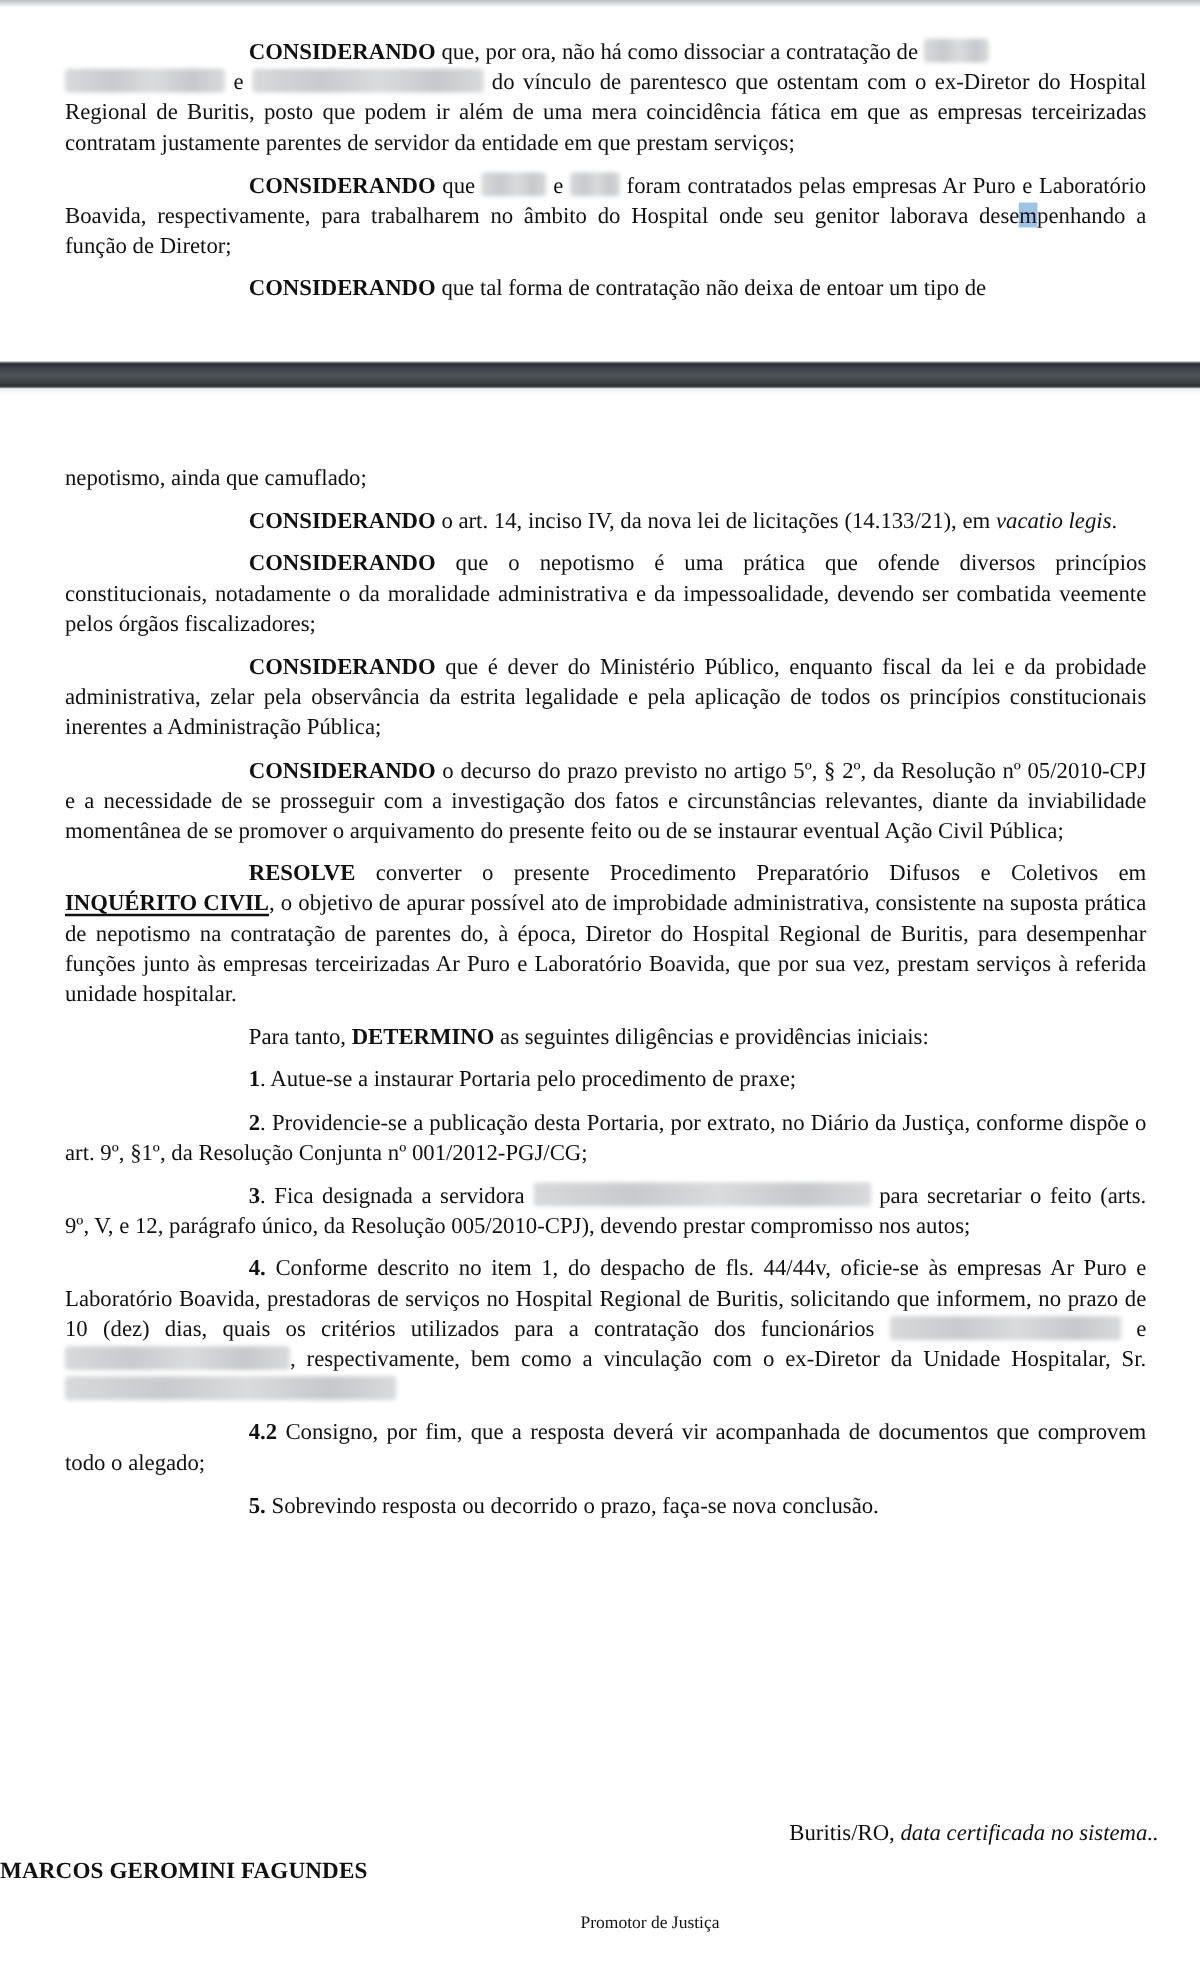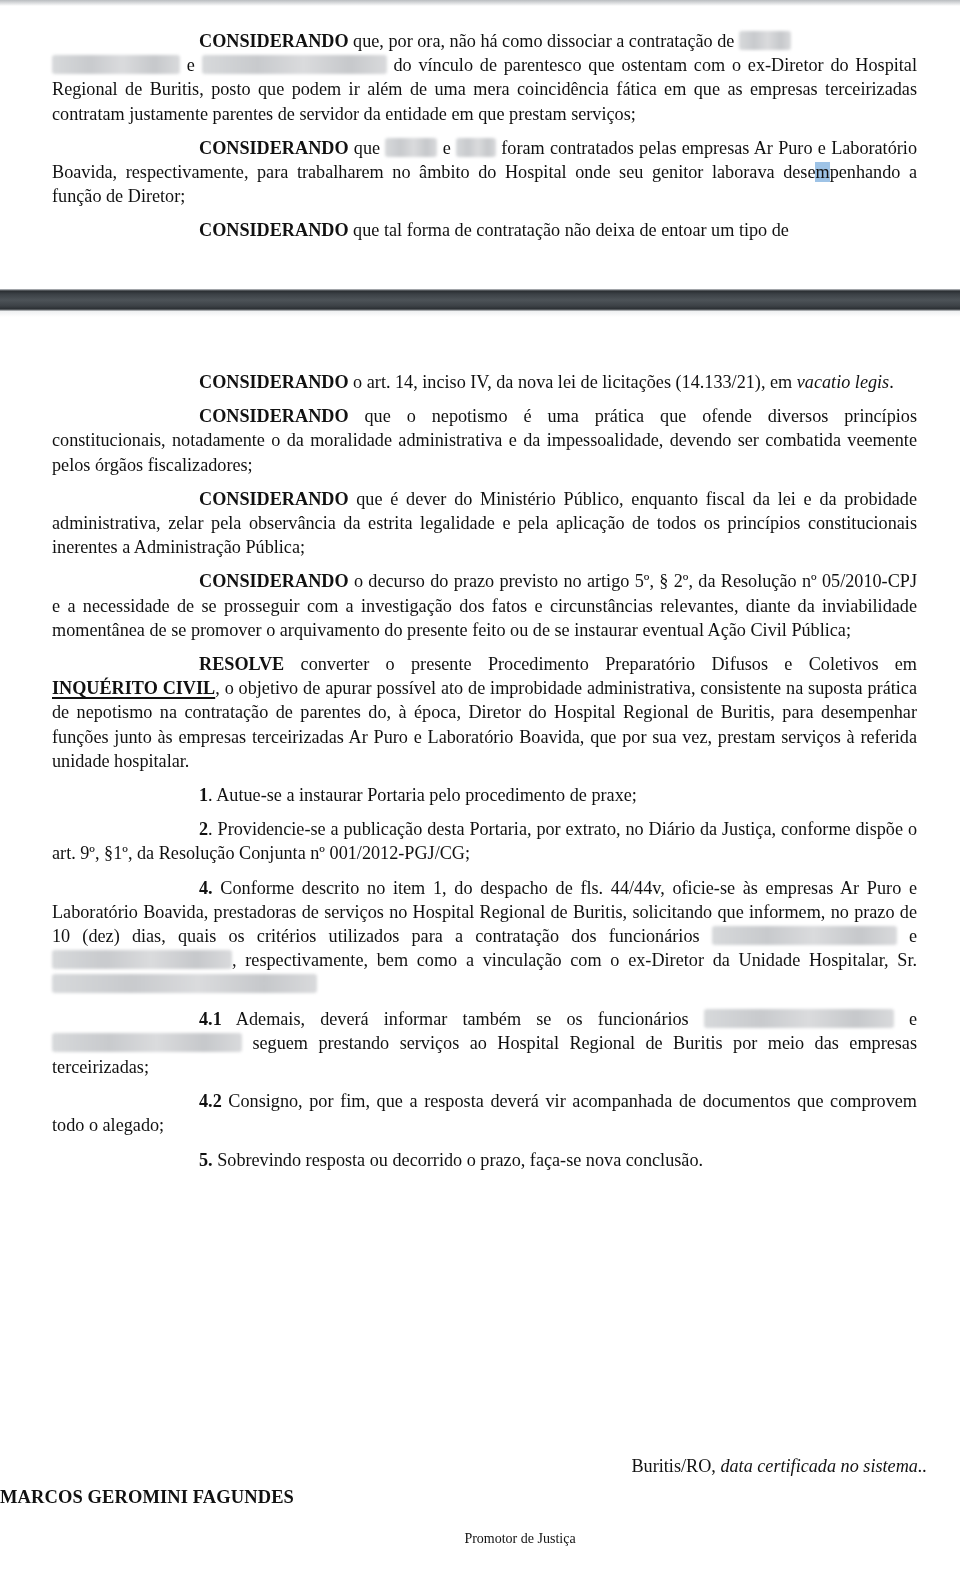--- a/index.html
+++ b/index.html
@@ -42,20 +42,21 @@
   </p>
   <p class="ind" style="margin-top:10px; text-align:left">
     <b>CONSIDERANDO</b><span> que tal forma de contratação não deixa de entoar um tipo de</span>
   </p>
 </div>
 
 <div class="separator"></div>
 <div class="sep-shadow"></div>
 
 <div class="page page2">
+  <p style="margin-bottom:10px">nepotismo, ainda que camuflado;</p>
 
   <p class="ind">
     <b>CONSIDERANDO</b><span> o art. 14, inciso IV, da nova lei de licitações (14.133/21), em </span><i>vacatio legis</i><span>.</span>
   </p>
 
   <p class="ind">
     <b>CONSIDERANDO</b><span> que o nepotismo é uma prática que ofende diversos princípios constitucionais, notadamente o da moralidade administrativa e da impessoalidade, devendo ser combatida veemente pelos órgãos fiscalizadores;</span>
   </p>
 
   <p class="ind">
@@ -63,37 +64,40 @@
   </p>
 
   <p class="ind">
     <b>CONSIDERANDO</b><span> o decurso do prazo previsto no artigo 5º, § 2º, da Resolução nº 05/2010-CPJ e a necessidade de se prosseguir com a investigação dos fatos e circunstâncias relevantes, diante da inviabilidade momentânea de se promover o arquivamento do presente feito ou de se instaurar eventual Ação Civil Pública;</span>
   </p>
 
   <p class="ind">
     <b>RESOLVE</b><span> converter o presente Procedimento Preparatório Difusos e Coletivos em </span><b><u>INQUÉRITO CIVIL</u></b><span>, o objetivo de apurar possível ato de improbidade administrativa, consistente na suposta prática de nepotismo na contratação de parentes do, à época, Diretor do Hospital Regional de Buritis, para desempenhar funções junto às empresas terceirizadas Ar Puro e Laboratório Boavida, que por sua vez, prestam serviços à referida unidade hospitalar.</span>
   </p>
 
+  <p class="center-ind">
+    <span>Para tanto, </span><b>DETERMINO</b><span> as seguintes diligências e providências iniciais:</span>
+  </p>
 
   <p class="center-ind">
     <b>1</b><span>. Autue-se a instaurar Portaria pelo procedimento de praxe;</span>
   </p>
 
   <p class="ind">
     <b>2</b><span>. Providencie-se a publicação desta Portaria, por extrato, no Diário da Justiça, conforme dispõe o art. 9º, §1º, da Resolução Conjunta nº 001/2012-PGJ/CG;</span>
   </p>
 
+  <p class="ind">
+    <b>3</b><span>. Fica designada a servidora </span><span class="blur" style="width:270px"></span><span> para secretariar o feito (arts. 9º, V, e 12, parágrafo único, da Resolução 005/2010-CPJ), devendo prestar compromisso nos autos;</span>
+  </p>
 
   <p class="ind">
     <b>4.</b><span> Conforme descrito no item 1, do despacho de fls. 44/44v, oficie-se às empresas Ar Puro e Laboratório Boavida, prestadoras de serviços no Hospital Regional de Buritis, solicitando que informem, no prazo de 10 (dez) dias, quais os critérios utilizados para a contratação dos funcionários </span><span class="blur" style="width:185px"></span><span> e </span><span class="blur" style="width:180px"></span><span>, respectivamente, bem como a vinculação com o ex-Diretor da Unidade Hospitalar, Sr. </span><span class="blur" style="width:265px"></span>
   </p>
 
-  <p class="ind">
-    <b>4.1</b><span> Ademais, deverá informar também se os funcionários </span><span class="blur" style="width:190px"></span><span> e </span><span class="blur" style="width:190px"></span><span> seguem prestando serviços ao Hospital Regional de Buritis por meio das empresas terceirizadas;</span>
-  </p>
 
   <p class="ind">
     <b>4.2</b><span> Consigno, por fim, que a resposta deverá vir acompanhada de documentos que comprovem todo o alegado;</span>
   </p>
 
   <p class="center-ind">
     <b>5.</b><span> Sobrevindo resposta ou decorrido o prazo, faça-se nova conclusão.</span>
   </p>
 </div>
 

